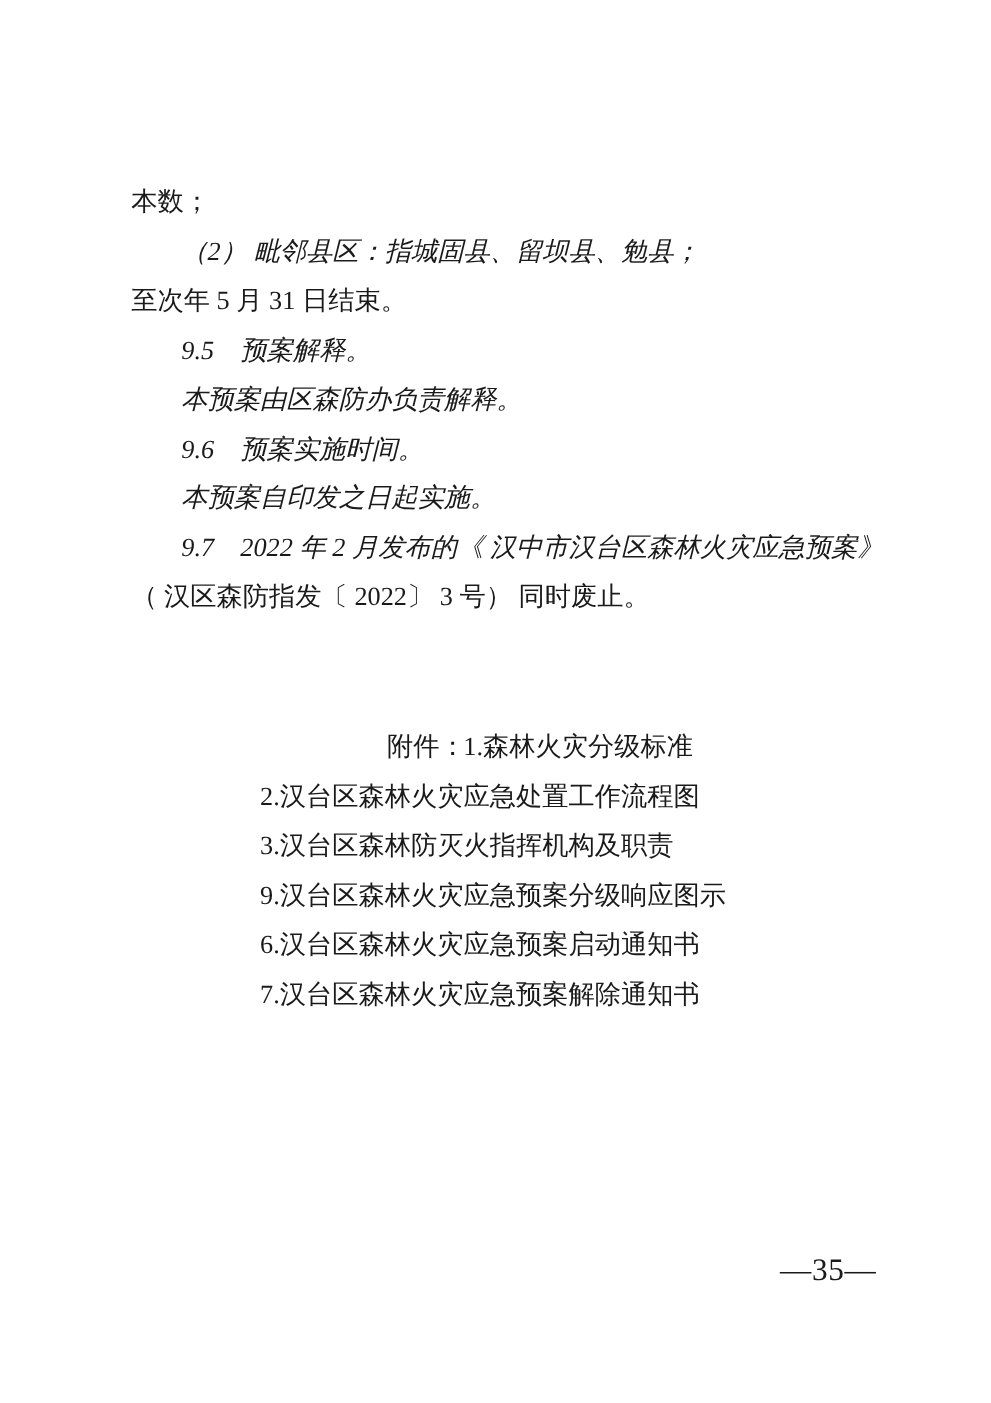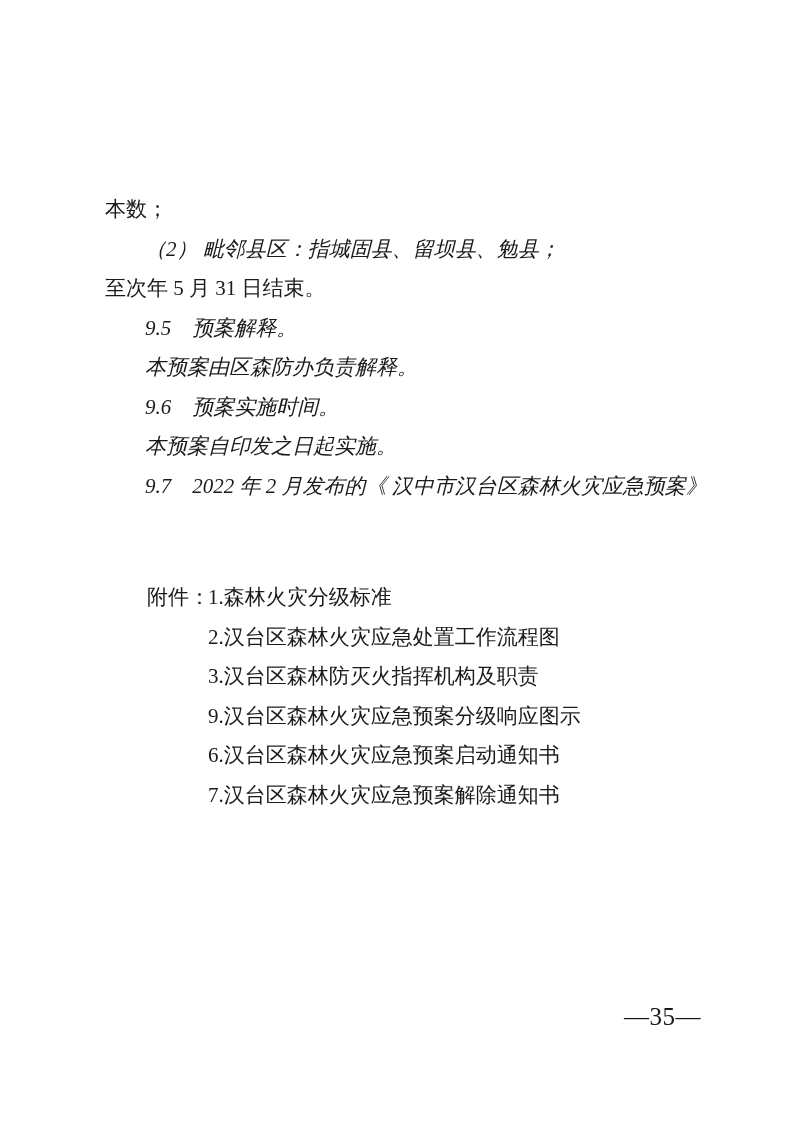--- a/index.html
+++ b/index.html
@@ -17,21 +17,20 @@
     font-family: "Liberation Serif", "DejaVu Serif", serif;
     overflow: hidden;
   }
   .body-text {
     position: absolute;
     left: 105px;
     top: 142px;
     width: 612px;
     font-size: 21px;
     line-height: 39.5px;
-    margin-top: 48px;
   }
   .body-text p {
     margin: 0;
     padding: 0;
     white-space: nowrap;
   }
   .body-text p.indent {
     padding-left: 40px;
     font-style: italic;
   }
@@ -43,20 +42,21 @@
     font-size: 21px;
     line-height: 39.5px;
   }
   .attachments p {
     margin: 0;
     padding-left: 103px;
     white-space: nowrap;
   }
   .attachments p.first {
     padding-left: 42px;
+    text-align: center;
   }
   .att-label {
     display: inline-block;
     width: 61px;
   }
   .page-number {
     position: absolute;
     left: 624px;
     top: 1003px;
     font-size: 25px;
@@ -70,20 +70,21 @@
 
   <main class="body-text">
     <p>本数；</p>
     <p class="indent">（2） 毗邻县区：指城固县、留坝县、勉县；</p>
     <p>至次年 5 月 31 日结束。</p>
     <p class="indent">9.5　预案解释。</p>
     <p class="indent">本预案由区森防办负责解释。</p>
     <p class="indent">9.6　预案实施时间。</p>
     <p class="indent">本预案自印发之日起实施。</p>
     <p class="indent">9.7　2022 年 2 月发布的《 汉中市汉台区森林火灾应急预案》</p>
+    <p>（ 汉区森防指发〔 2022〕 3 号） 同时废止。</p>
   </main>
 
   <section class="attachments">
     <p class="first">
       <span class="att-label">附件：</span><span>1.森林火灾分级标准</span>
     </p>
     <p><span>2.汉台区森林火灾应急处置工作流程图</span></p>
     <p><span>3.汉台区森林防灭火指挥机构及职责</span></p>
     <p><span>9.汉台区森林火灾应急预案分级响应图示</span></p>
     <p><span>6.汉台区森林火灾应急预案启动通知书</span></p>

